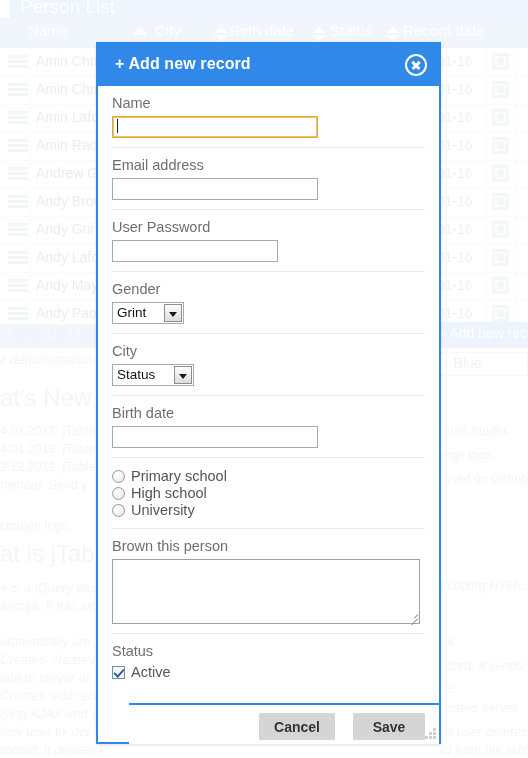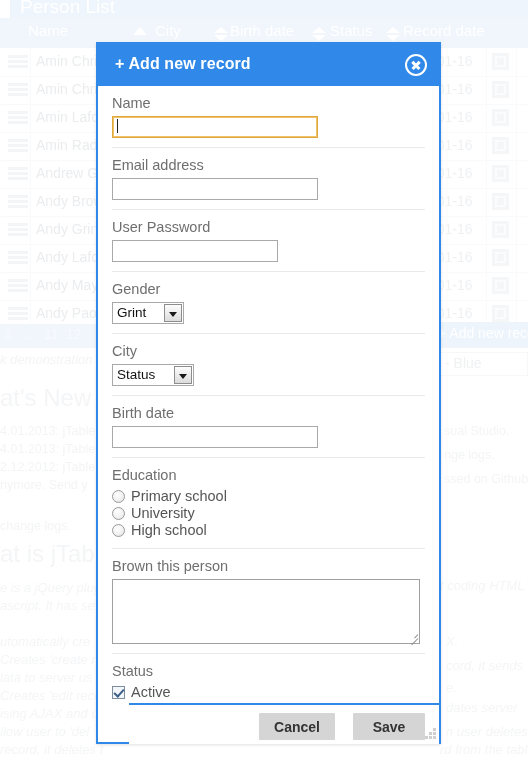--- a/index.html
+++ b/index.html
@@ -459,32 +459,31 @@
         <span class="btn"></span>
       </div>
     </div>
 
     <div class="field">
       <label class="field-label">Birth date</label>
       <div class="txt w-birth"></div>
     </div>
 
     <div class="field">
-      <label class="field-label">Education</label>
       <div class="radio-row">
         <span class="radio"></span>
         <span>Primary school</span>
       </div>
       <div class="radio-row">
         <span class="radio"></span>
-        <span>University</span>
+        <span>High school</span>
       </div>
       <div class="radio-row">
         <span class="radio"></span>
-        <span>High school</span>
+        <span>University</span>
       </div>
     </div>
 
     <div class="field">
       <label class="field-label">Brown this person</label>
       <div class="ta-wrap">
         <div class="ta"></div>
         <span class="ta-grip"></span>
       </div>
     </div>

